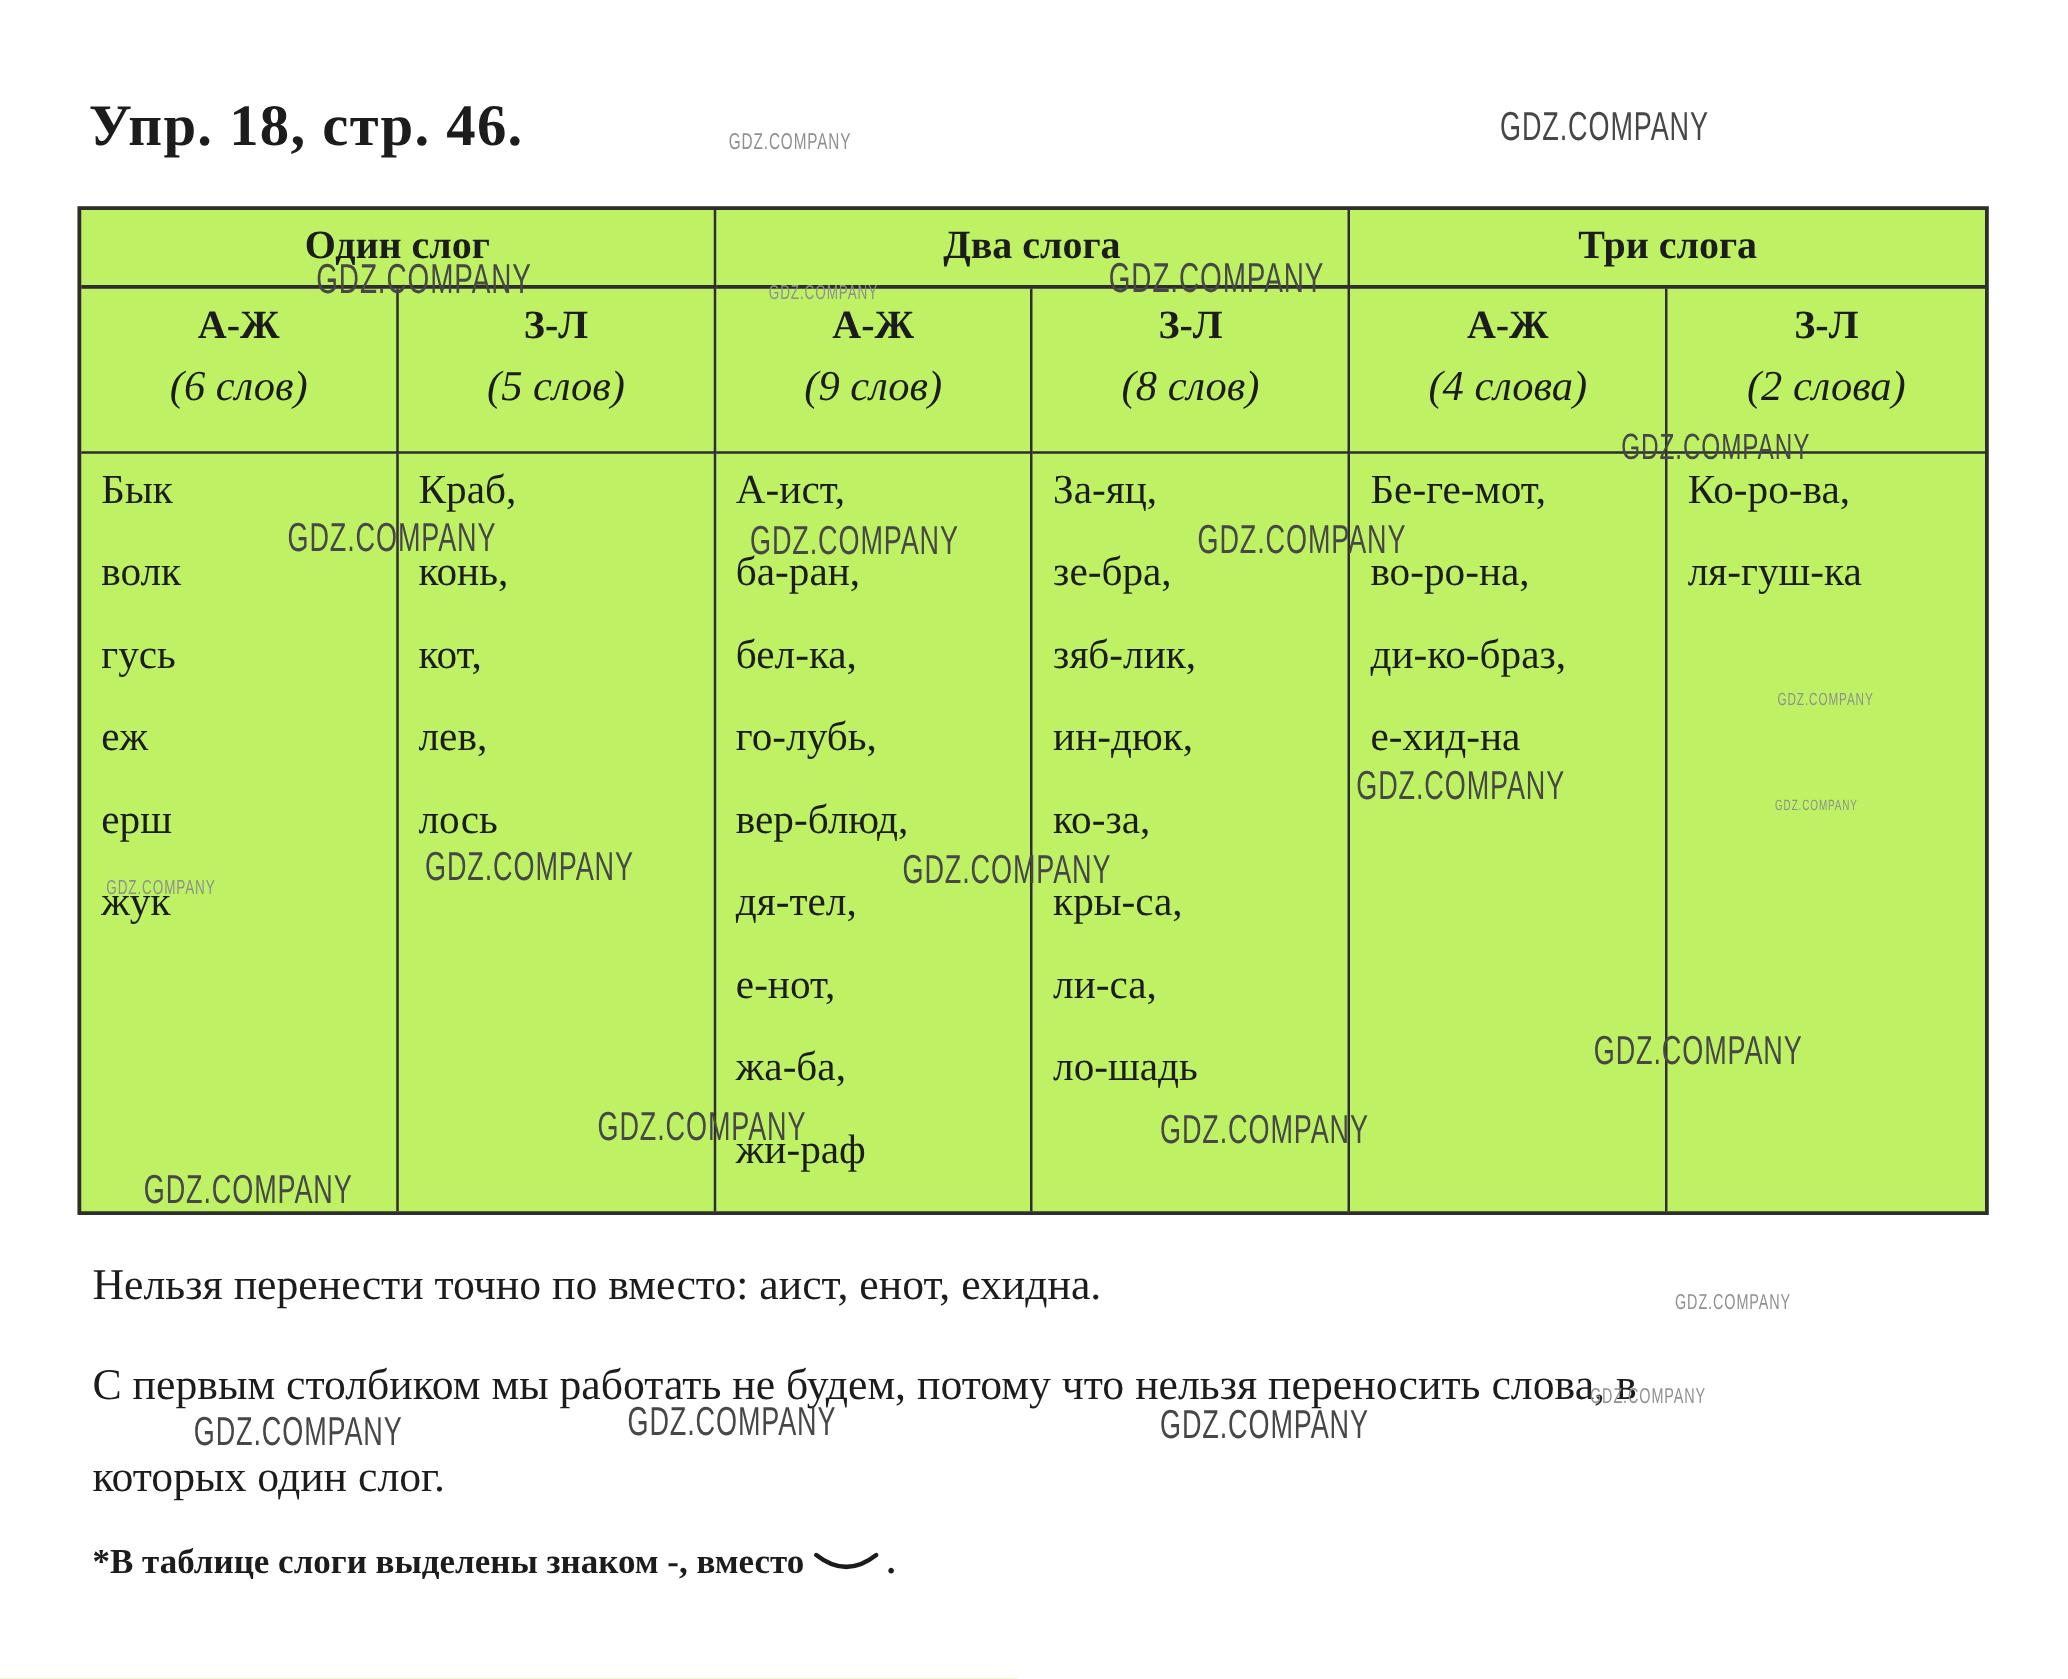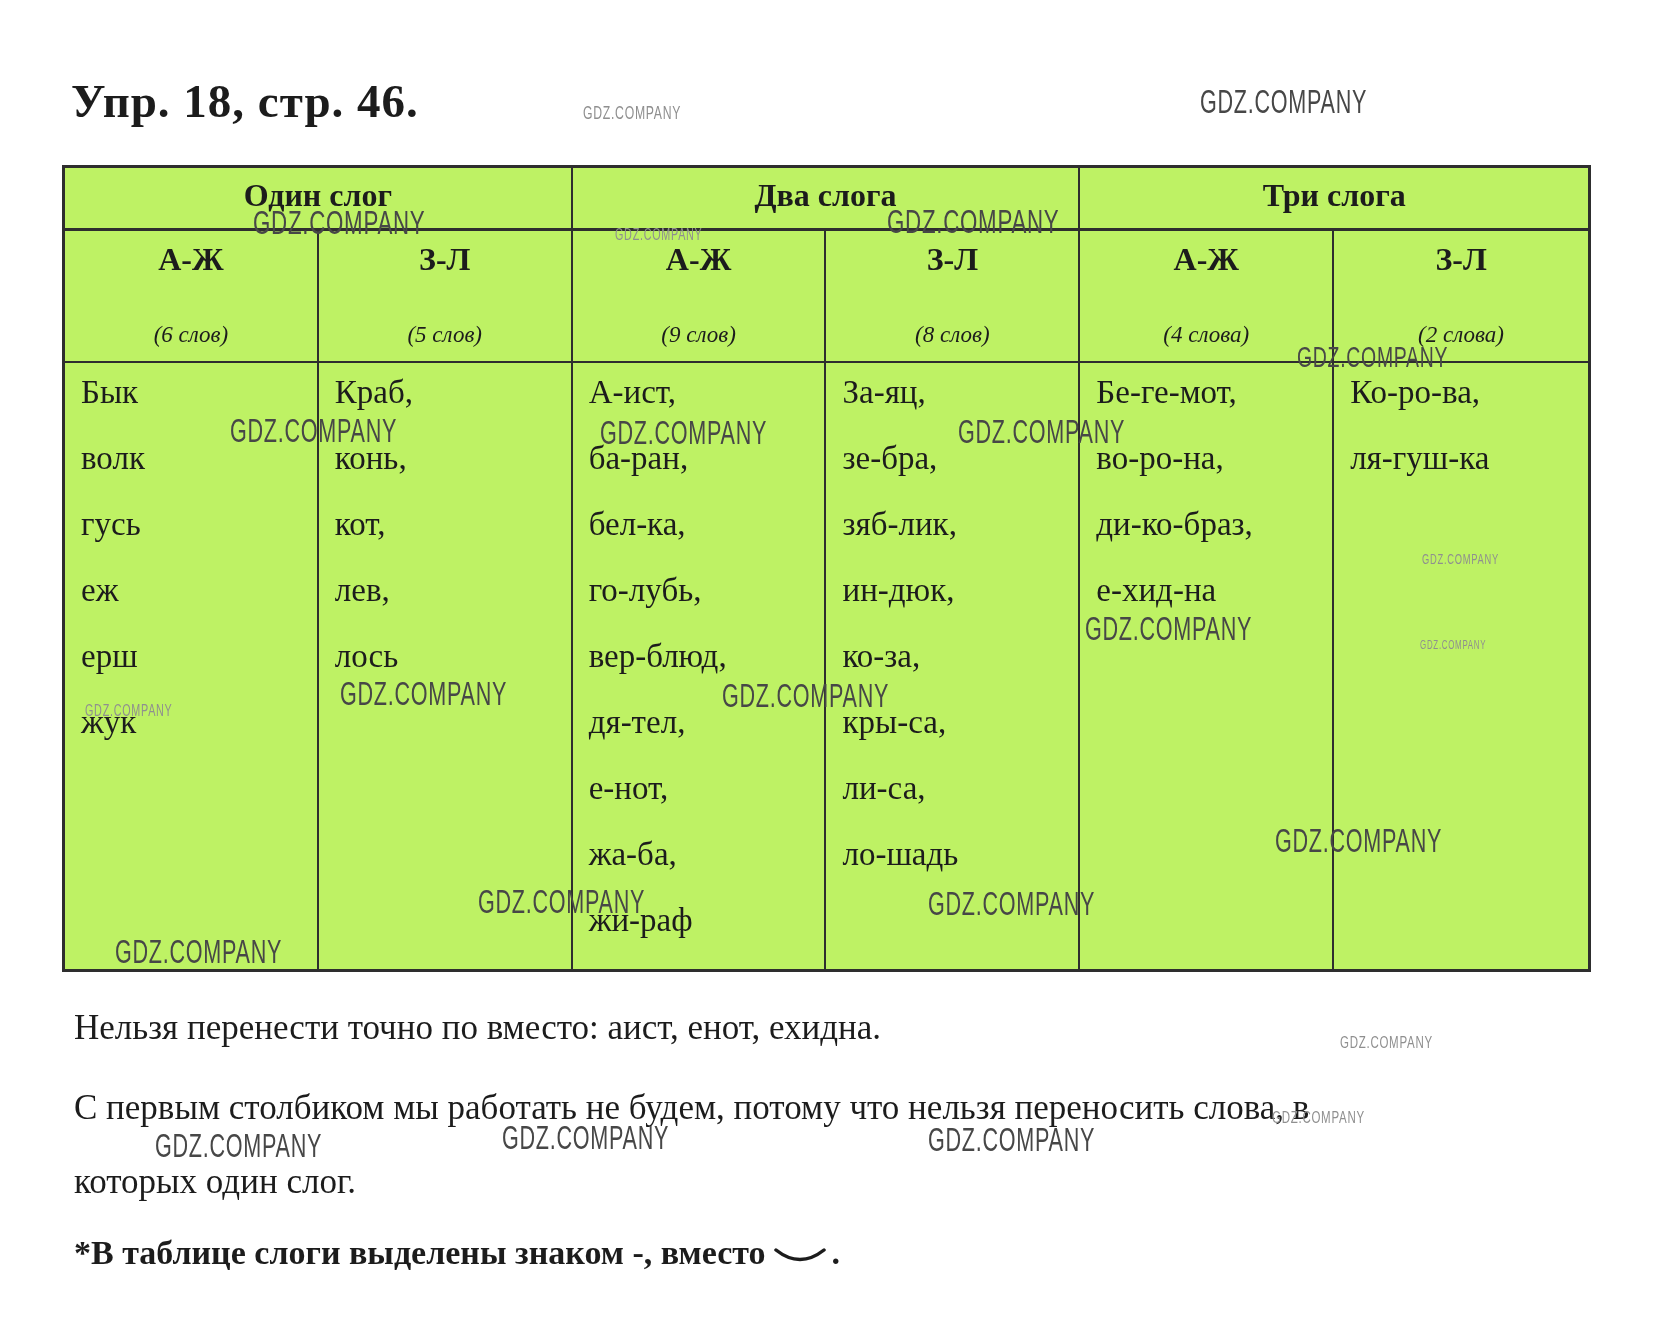--- a/index.html
+++ b/index.html
@@ -38,39 +38,39 @@
   }
   .ghead.last { border-right: none; }
   .shead {
     border-right: 2px solid #2e2e2e;
     border-bottom: 2px solid #2e2e2e;
     text-align: center;
     padding-top: 10px; box-sizing: border-box;
   }
   .shead.last { border-right: none; }
   .range { font-weight: bold; font-size: 32px; }
-  .count { font-style: italic; font-size: 23px; margin-top: 44px; }
+  .count { font-style: italic; font-size: 34px; margin-top: 13px; }
   .bodycell {
     border-right: 2px solid #2e2e2e;
     box-sizing: border-box;
     padding: 9px 0 0 16px;
     font-size: 33px;
     overflow: hidden;
   }
   .bodycell.last { border-right: none; }
   .word { height: 66px; line-height: 40px; }
 
   
   .note { position: absolute; font-size: 35px; white-space: nowrap; }
   .note1 { left: 74px; top: 1008px; }
   .note2 { left: 74px; top: 1088px; }
   .note3 { left: 74px; top: 1162px; }
   .footnote {
     position: absolute; left: 74px; top: 1234px;
-    font-size: 34px; font-weight: bold;
+    font-size: 28px; font-weight: bold;
     display: flex; align-items: flex-end; white-space: nowrap;
   }
   .footnote .arc { margin: 0 4px 6px 8px; }
   .footnote .dot { margin-left: 2px; }
 
   
   .wm {
     position: absolute;
     font-family: "Liberation Sans", sans-serif;
     font-weight: normal;

